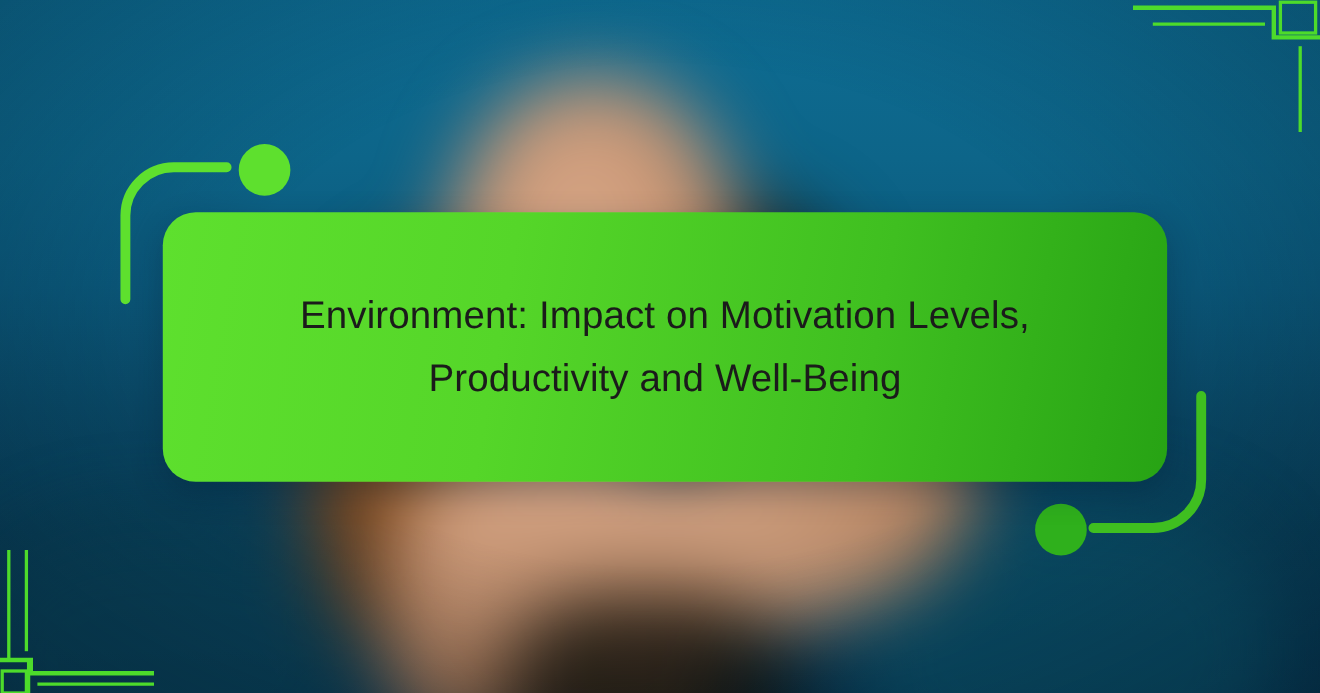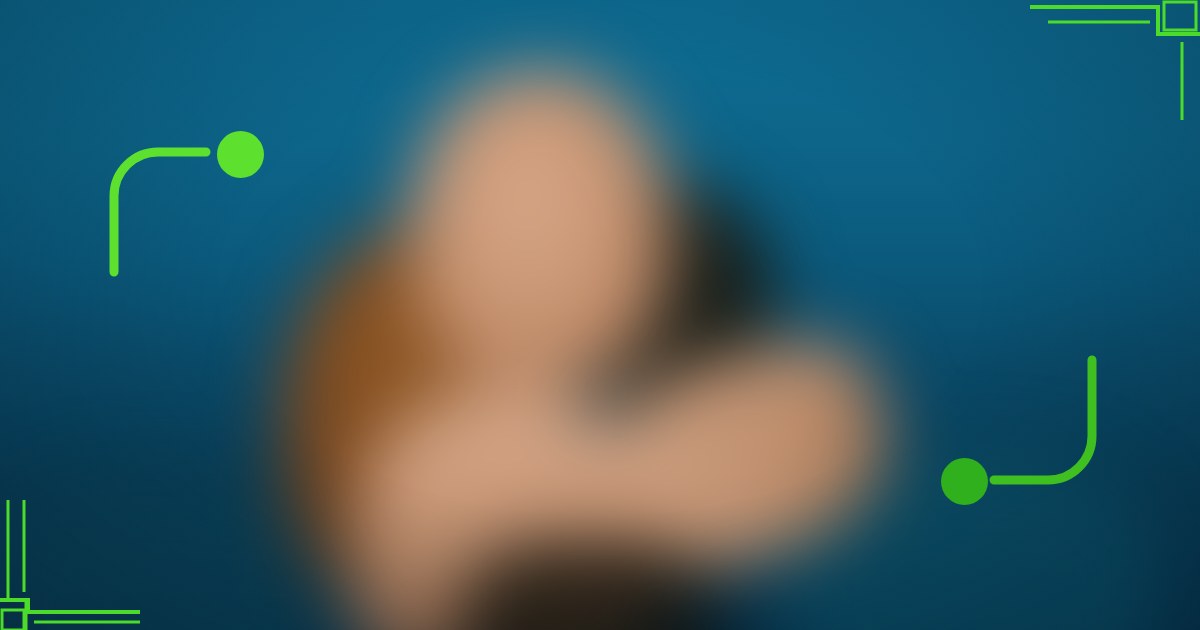--- a/index.html
+++ b/index.html
@@ -275,14 +275,17 @@
     <path d="M110 20 H62 A44 44 0 0 0 18 64 V140" fill="none" stroke="#5ee02e" stroke-width="9" stroke-linecap="round"></path>
   </svg>
 
   <svg class="elbow elbow-br" viewBox="0 0 130 150">
     <path d="M112 10 V86 A44 44 0 0 1 68 130 H14" fill="none" stroke="#3fbf20" stroke-width="9" stroke-linecap="round"></path>
   </svg>
 
   <div class="dot dot-tl"></div>
   <div class="dot dot-br"></div>
 
+  <div class="title-card">
+    <h1 class="title-text">Environment: Impact on Motivation Levels, Productivity and Well-Being</h1>
+  </div>
 
 </div>
 
 </body></html>

